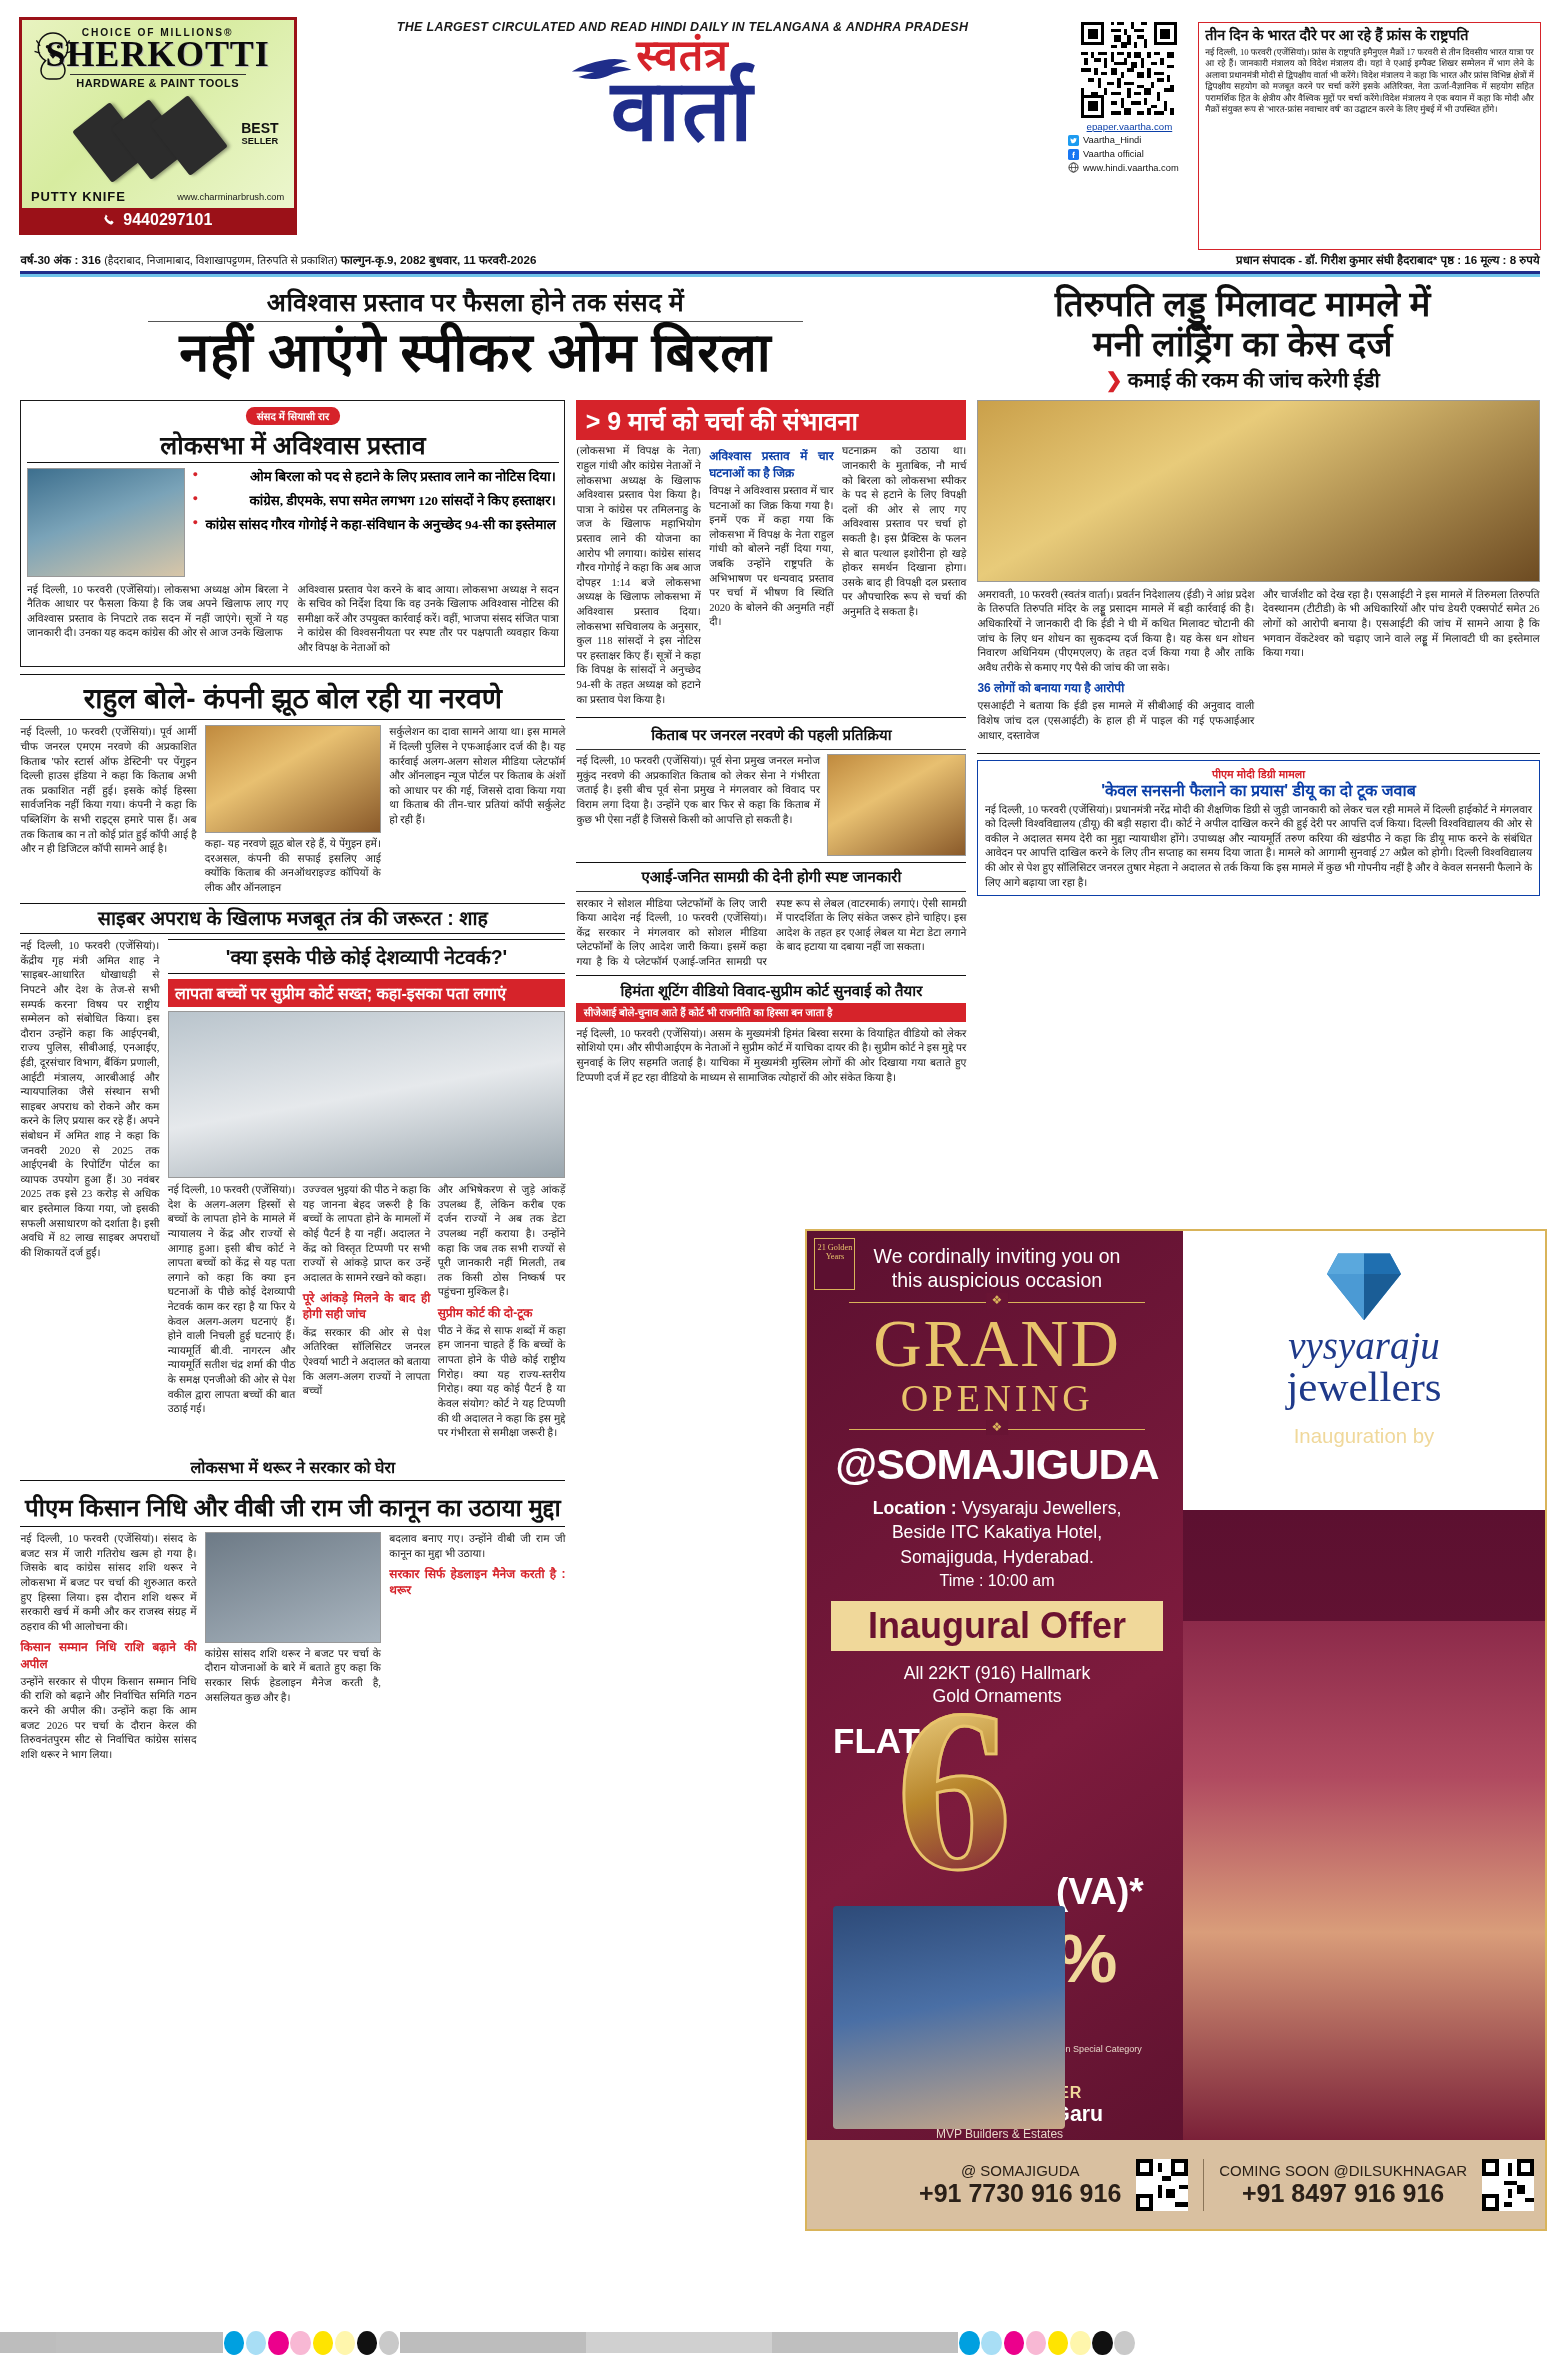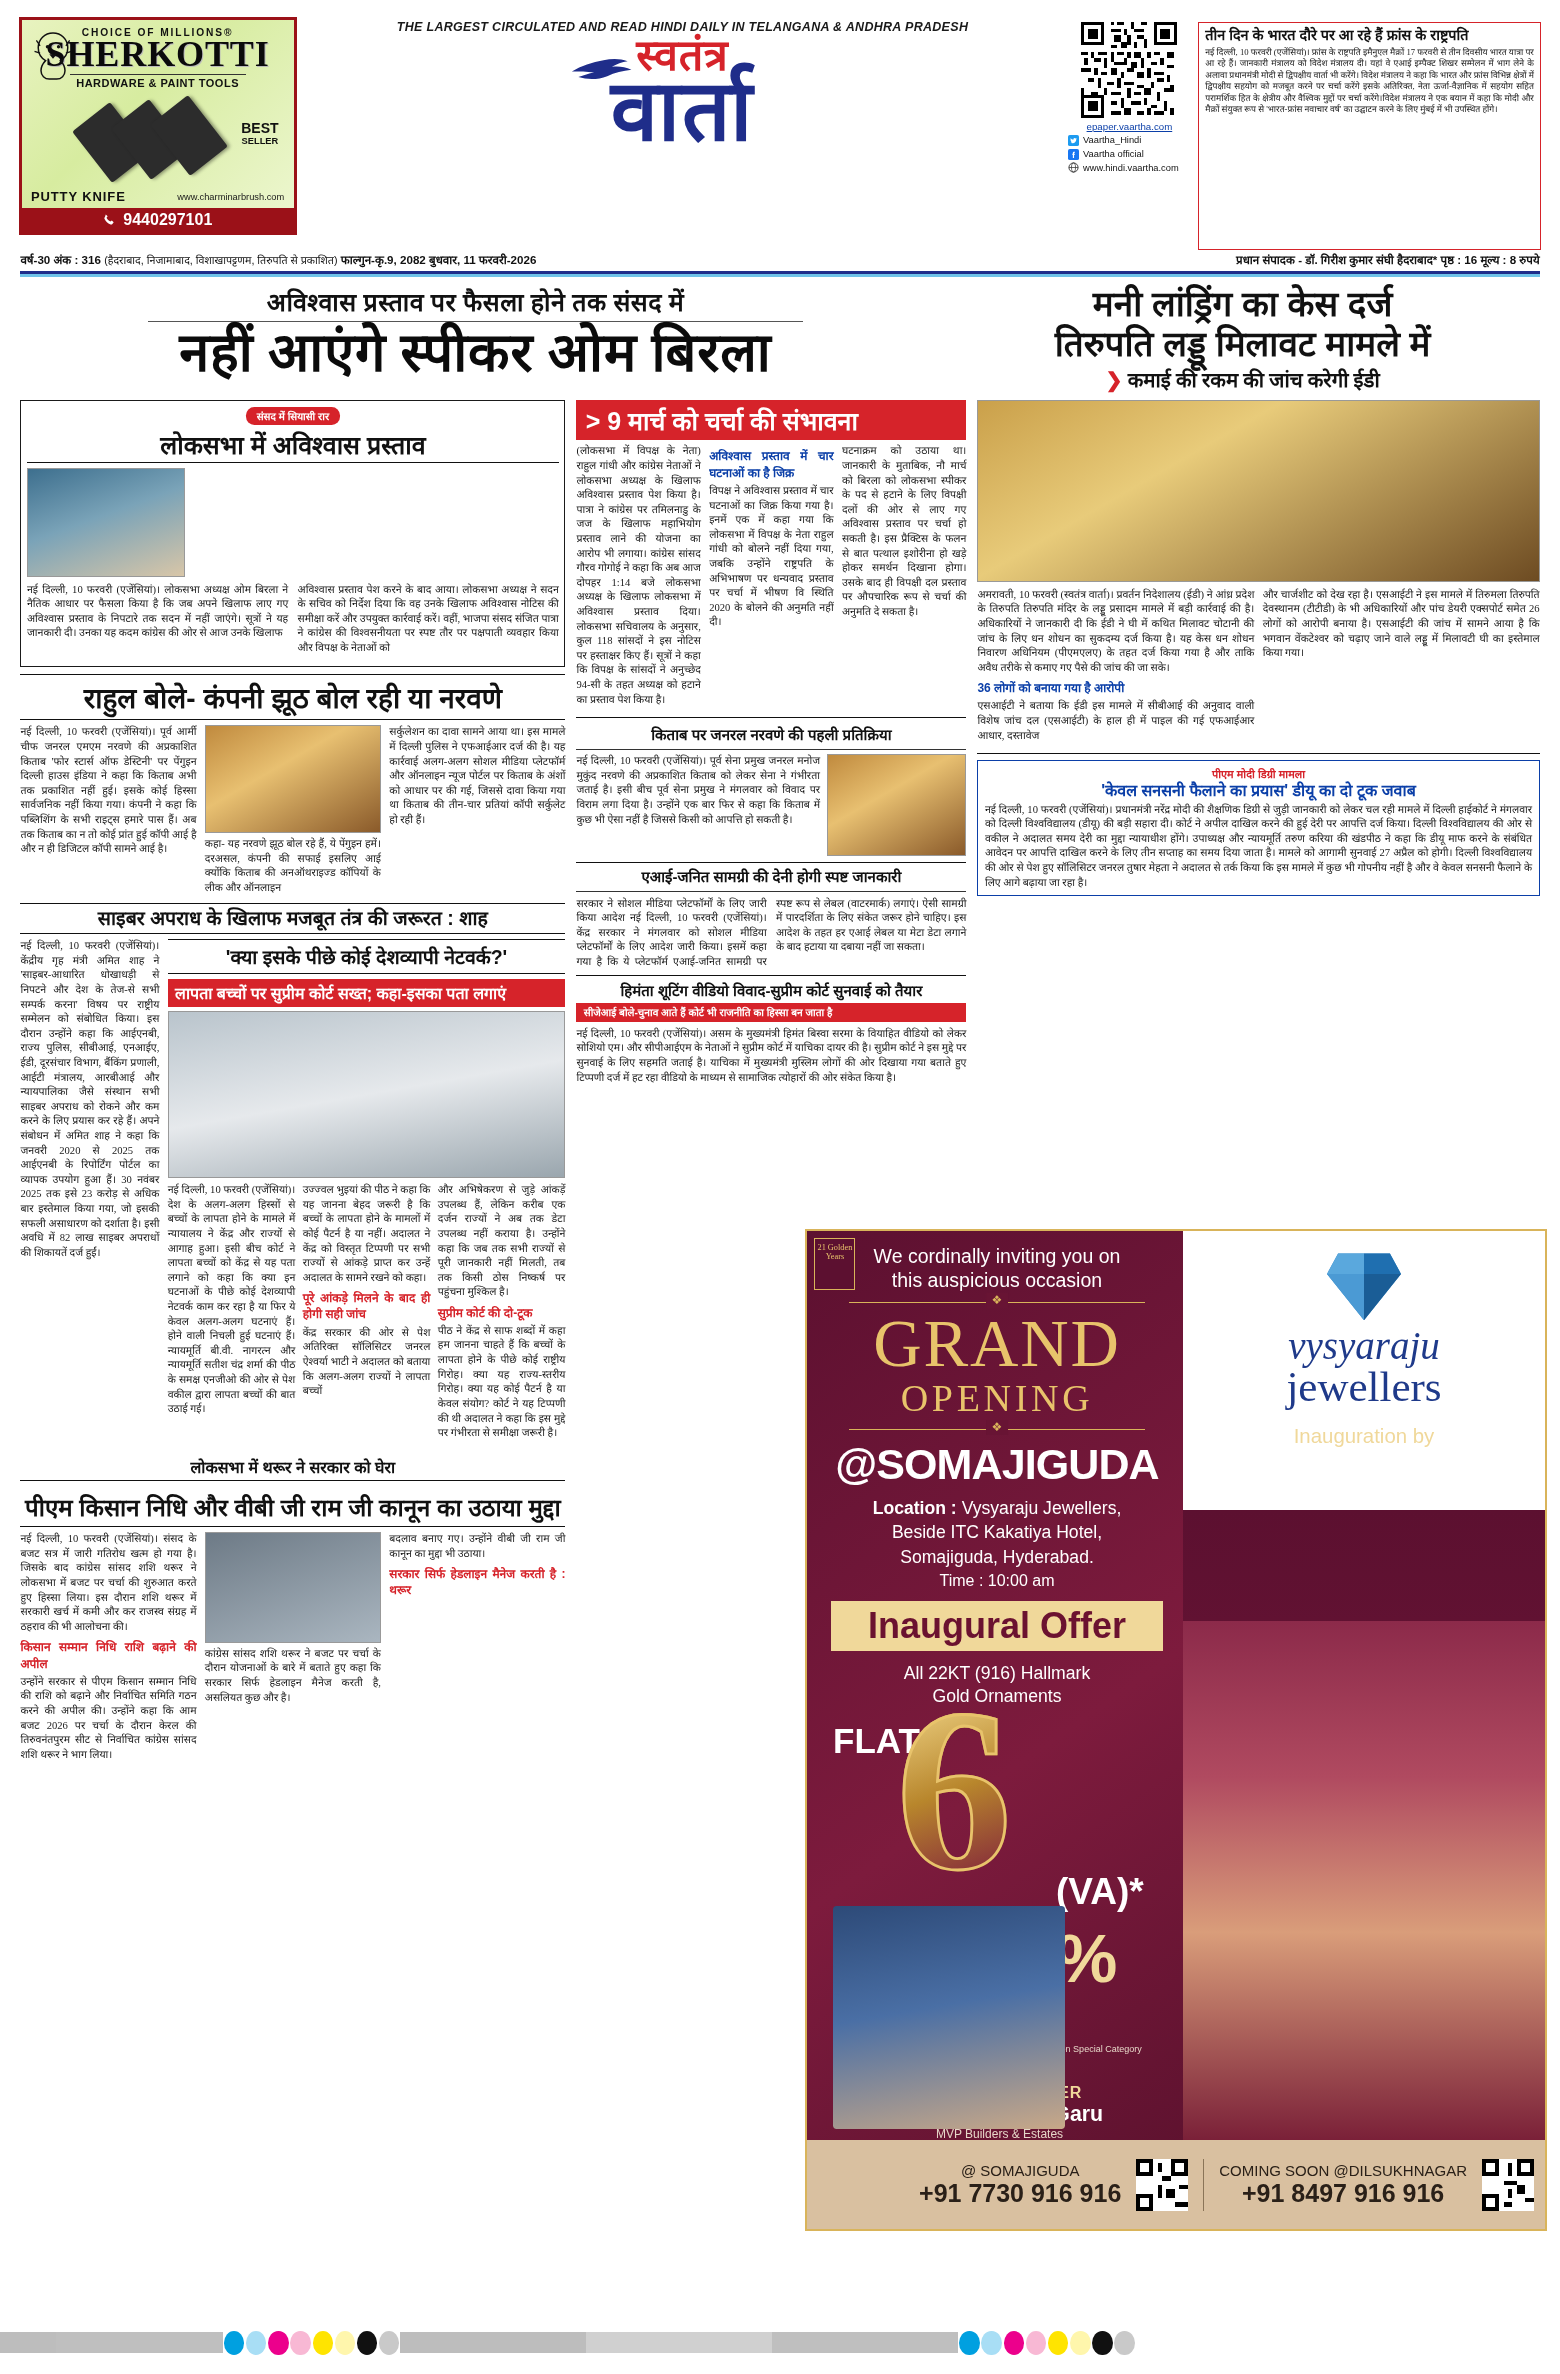--- a/index.html
+++ b/index.html
@@ -391,40 +391,45 @@
   </div>
   <div class="rulebar"></div>
 
   <div class="heads">
     <div class="head-left">
       <div class="kicker">अविश्वास प्रस्ताव पर फैसला होने तक संसद में</div>
       <div class="kicker-rule"></div>
       <div class="mainhead">नहीं आएंगे स्पीकर ओम बिरला</div>
     </div>
     <div class="head-right">
+      <div class="rh1">तिरुपति लड्डू मिलावट मामले में</div>
       <div class="rh1">मनी लांड्रिंग का केस दर्ज</div>
-      <div class="rh1">तिरुपति लड्डू मिलावट मामले में</div>
       <div class="rh-sub">
         <span class="arrow">❯</span>
         <span>कमाई की रकम की जांच करेगी ईडी</span>
       </div>
     </div>
   </div>
 
   <div class="grid">
 
     <div class="colA">
 
       <div class="boxed">
         <div style="text-align:center;text-decoration:underline;">
           <span class="badge">संसद में सियासी रार</span>
         </div>
         <div class="boxhead">लोकसभा में अविश्वास प्रस्ताव</div>
         <div style="display:flex; gap:7.4px; margin-top:4.6px;">
           <div class="photo" style="flex:0 0 158px; height:109px;"></div>
+          <ul class="bullets">
+            <li>ओम बिरला को पद से हटाने के लिए प्रस्ताव लाने का नोटिस दिया।</li>
+            <li>कांग्रेस, डीएमके, सपा समेत लगभग 120 सांसदों ने किए हस्ताक्षर।</li>
+            <li>कांग्रेस सांसद गौरव गोगोई ने कहा-संविधान के अनुच्छेद 94-सी का इस्तेमाल</li>
+          </ul>
         </div>
         <div class="body" style="display:flex; gap:9.3px; margin-top:5.6px;">
           <p style="flex:1;">नई दिल्ली, 10 फरवरी (एजेंसियां)। लोकसभा अध्यक्ष ओम बिरला ने नैतिक आधार पर फैसला किया है कि जब अपने खिलाफ लाए गए अविश्वास प्रस्ताव के निपटारे तक सदन में नहीं जाएंगे। सूत्रों ने यह जानकारी दी। उनका यह कदम कांग्रेस की ओर से आज उनके खिलाफ</p>
           <p style="flex:1;">अविश्वास प्रस्ताव पेश करने के बाद आया। लोकसभा अध्यक्ष ने सदन के सचिव को निर्देश दिया कि वह उनके खिलाफ अविश्वास नोटिस की समीक्षा करें और उपयुक्त कार्रवाई करें। वहीं, भाजपा संसद संजित पात्रा ने कांग्रेस की विश्वसनीयता पर स्पष्ट तौर पर पक्षपाती व्यवहार किया और विपक्ष के नेताओं को</p>
         </div>
       </div>
 
       <div class="secthead">राहुल बोले- कंपनी झूठ बोल रही या नरवणे</div>
       <div style="display:flex; gap:8.3px;">
         <div class="body" style="flex:1;">नई दिल्ली, 10 फरवरी (एजेंसियां)। पूर्व आर्मी चीफ जनरल एमएम नरवणे की अप्रकाशित किताब 'फोर स्टार्स ऑफ डेस्टिनी' पर पेंगुइन दिल्ली हाउस इंडिया ने कहा कि किताब अभी तक प्रकाशित नहीं हुई। इसके कोई हिस्सा सार्वजनिक नहीं किया गया। कंपनी ने कहा कि पब्लिशिंग के सभी राइट्स हमारे पास हैं। अब तक किताब का न तो कोई प्रांत हुई कॉपी आई है और न ही डिजिटल कॉपी सामने आई है।</div>

